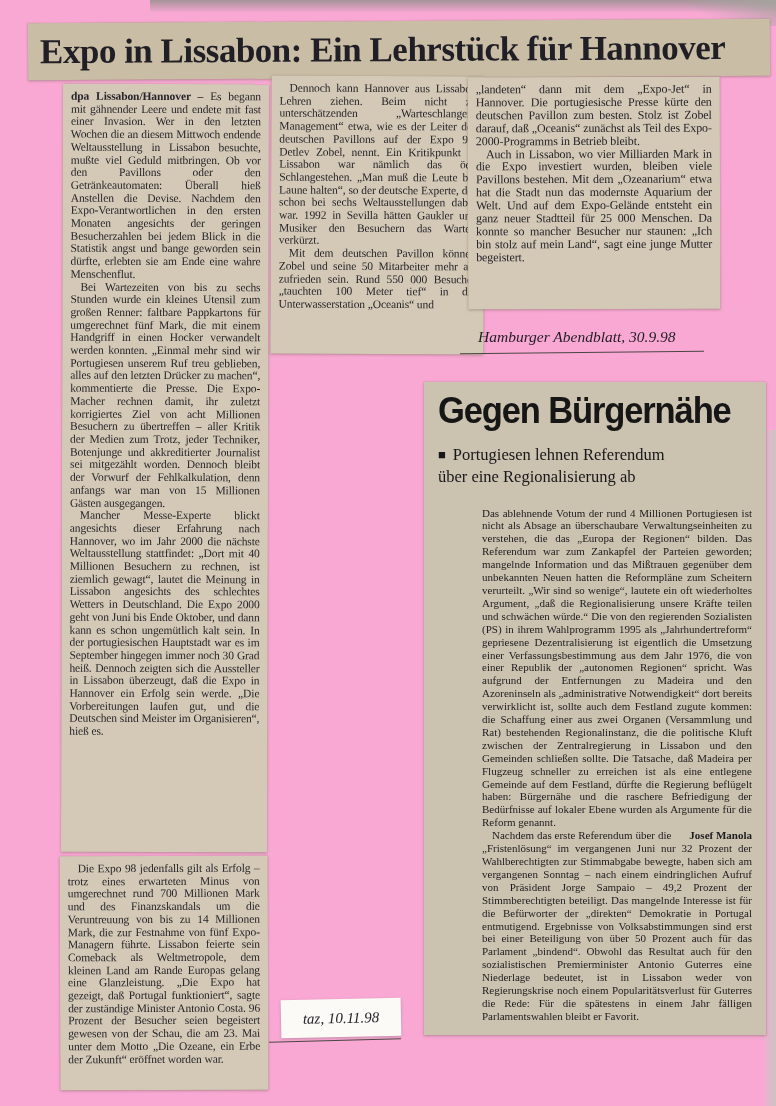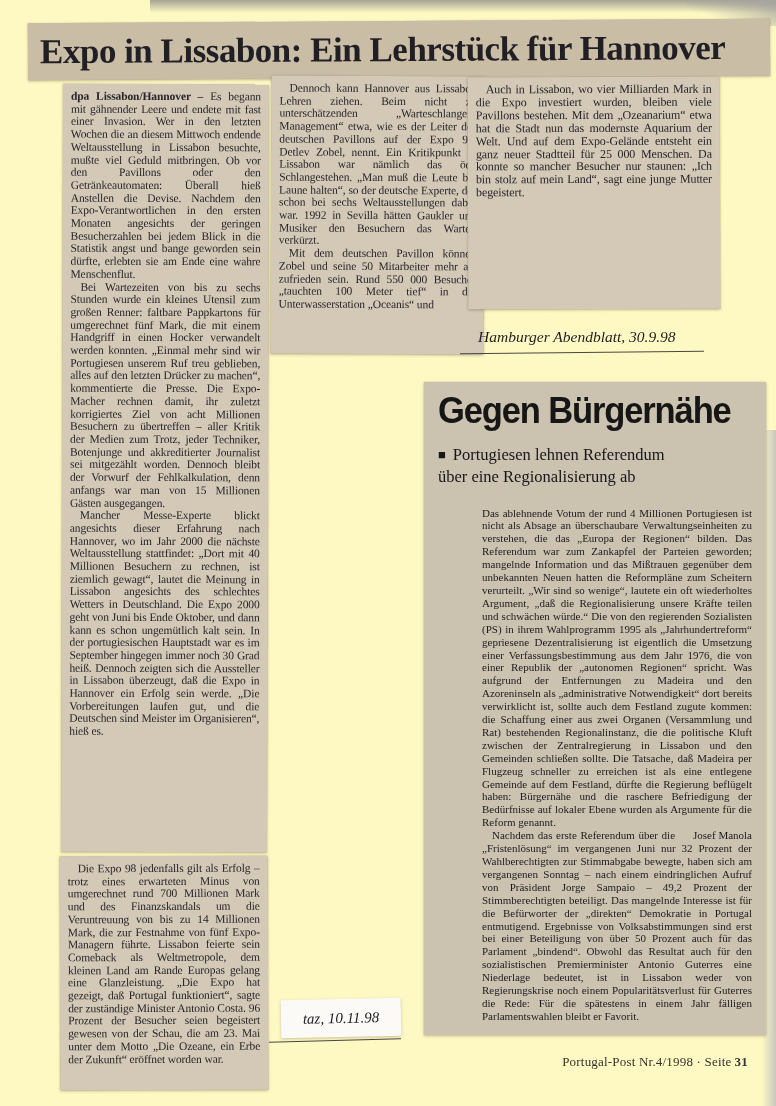--- a/index.html
+++ b/index.html
@@ -4,21 +4,21 @@
 <style>
   html,body{margin:0;padding:0;}
   body{
     width:776px;height:1106px;
     background:#e9e7e2;
     font-family:"Liberation Serif", serif;
     position:relative;overflow:hidden;
   }
   .page{
     position:absolute;left:0;top:0;width:776px;height:1106px;
-    background:#fef9c3;
+    background:#f9a8d4;
   }
   
   .edge-top{position:absolute;left:150px;top:0;width:626px;height:13px;
     background:linear-gradient(#8f8d88,rgba(160,158,152,0));opacity:.8;}
   .edge-right{position:absolute;right:0;top:430px;width:14px;height:676px;
     background:linear-gradient(to left,#c9c6c0,rgba(205,202,196,0));}
   .edge-corner{position:absolute;right:0;top:0;width:90px;height:26px;
     background:linear-gradient(200deg,#a5a39e,rgba(170,168,162,0) 70%);}
 
   .clip{
@@ -74,21 +74,21 @@
     font-family:"Liberation Sans",sans-serif;
     font-weight:bold;font-size:36px;letter-spacing:-1.2px;
     color:#161616;transform:scaleX(.96);transform-origin:left;
     white-space:nowrap;
   }
   .gb-sub{width:256px;font-size:16.5px;line-height:1.32;color:#17161a;margin-bottom:19px;}
   .gb-sub .sq{font-size:13px;margin-right:7px;position:relative;top:-1px;}
   .gb-body{font-size:11px;line-height:12.9px;text-align:justify;color:#1c1b1e;hyphens:auto;margin-left:44px;-webkit-hyphens:auto;}
   .gb-body p{margin:0;}
   .gb-body p.indent{text-indent:10px;}
-  .gb-body .author{font-weight:normal;float:right;padding-left:8px;}
+  .gb-body .author{font-weight:bold;float:right;padding-left:8px;}
 
   
   .footer{
     position:absolute;left:0;top:1054px;width:748px;
     text-align:right;font-size:13px;color:#35322f;letter-spacing:.2px;
   }
   .footer .pg{font-weight:bold;margin-left:3px;}
 </style>
 </head>
 <body>
@@ -112,20 +112,21 @@
   <div class="clip np-col col1b">
     <p class="indent">Die Expo 98 jedenfalls gilt als Erfolg – trotz eines erwarteten Minus von umgerechnet rund 700 Millionen Mark und des Finanzskandals um die Veruntreuung von bis zu 14 Millionen Mark, die zur Festnahme von fünf Expo-Managern führte. Lissabon feierte sein Comeback als Weltmetropole, dem kleinen Land am Rande Europas gelang eine Glanzleistung. „Die Expo hat gezeigt, daß Portugal funktioniert“, sagte der zuständige Minister Antonio Costa. 96 Prozent der Besucher seien begeistert gewesen von der Schau, die am 23. Mai unter dem Motto „Die Ozeane, ein Erbe der Zukunft“ eröffnet worden war.</p>
   </div>
 
   <div class="clip np-col col2">
     <p class="indent">Dennoch kann Hannover aus Lissabon Lehren ziehen. Beim nicht zu unterschätzenden „Warteschlangen-Management“ etwa, wie es der Leiter des deutschen Pavillons auf der Expo 98, Detlev Zobel, nennt. Ein Kritikpunkt in Lissabon war nämlich das öde Schlangestehen. „Man muß die Leute bei Laune halten“, so der deutsche Experte, der schon bei sechs Weltausstellungen dabei war. 1992 in Sevilla hätten Gaukler und Musiker den Besuchern das Warten verkürzt.</p>
     <p class="indent">Mit dem deutschen Pavillon können Zobel und seine 50 Mitarbeiter mehr als zufrieden sein. Rund 550 000 Besucher „tauchten 100 Meter tief“ in die Unterwasserstation „Oceanis“ und</p>
   </div>
 
   <div class="clip np-col col3">
+    <p>„landeten“ dann mit dem „Expo-Jet“ in Hannover. Die portugiesische Presse kürte den deutschen Pavillon zum besten. Stolz ist Zobel darauf, daß „Oceanis“ zunächst als Teil des Expo-2000-Programms in Betrieb bleibt.</p>
     <p class="indent">Auch in Lissabon, wo vier Milliarden Mark in die Expo investiert wurden, bleiben viele Pavillons bestehen. Mit dem „Ozeanarium“ etwa hat die Stadt nun das modernste Aquarium der Welt. Und auf dem Expo-Gelände entsteht ein ganz neuer Stadtteil für 25 000 Menschen. Da konnte so mancher Besucher nur staunen: „Ich bin stolz auf mein Land“, sagt eine junge Mutter begeistert.</p>
   </div>
 
   <div class="attr attr1">Hamburger Abendblatt, 30.9.98</div>
   <div class="rule rule1"></div>
 
   <div class="clip gb">
     <h2>Gegen Bürgernähe</h2>
     <div class="gb-sub">
       <span class="sq">■</span><span>Portugiesen lehnen Referendum über eine Regionalisierung ab</span>
@@ -134,17 +135,14 @@
       <p>Das ablehnende Votum der rund 4 Millionen Portugiesen ist nicht als Absage an überschaubare Verwaltungseinheiten zu verstehen, die das „Europa der Regionen“ bilden. Das Referendum war zum Zankapfel der Parteien geworden; mangelnde Information und das Mißtrauen gegenüber dem unbekannten Neuen hatten die Reformpläne zum Scheitern verurteilt. „Wir sind so wenige“, lautete ein oft wiederholtes Argument, „daß die Regionalisierung unsere Kräfte teilen und schwächen würde.“ Die von den regierenden Sozialisten (PS) in ihrem Wahlprogramm 1995 als „Jahrhundertreform“ gepriesene Dezentralisierung ist eigentlich die Umsetzung einer Verfassungsbestimmung aus dem Jahr 1976, die von einer Republik der „autonomen Regionen“ spricht. Was aufgrund der Entfernungen zu Madeira und den Azoreninseln als „administrative Notwendigkeit“ dort bereits verwirklicht ist, sollte auch dem Festland zugute kommen: die Schaffung einer aus zwei Organen (Versammlung und Rat) bestehenden Regionalinstanz, die die politische Kluft zwischen der Zentralregierung in Lissabon und den Gemeinden schließen sollte. Die Tatsache, daß Madeira per Flugzeug schneller zu erreichen ist als eine entlegene Gemeinde auf dem Festland, dürfte die Regierung beflügelt haben: Bürgernähe und die raschere Befriedigung der Bedürfnisse auf lokaler Ebene wurden als Argumente für die Reform genannt.</p>
       <p class="indent"><span class="author">Josef Manola</span><span>Nachdem das erste Referendum über die „Fristenlösung“ im vergangenen Juni nur 32 Prozent der Wahlberechtigten zur Stimmabgabe bewegte, haben sich am vergangenen Sonntag – nach einem eindringlichen Aufruf von Präsident Jorge Sampaio – 49,2 Prozent der Stimmberechtigten beteiligt. Das mangelnde Interesse ist für die Befürworter der „direkten“ Demokratie in Portugal entmutigend. Ergebnisse von Volksabstimmungen sind erst bei einer Beteiligung von über 50 Prozent auch für das Parlament „bindend“. Obwohl das Resultat auch für den sozialistischen Premierminister Antonio Guterres eine Niederlage bedeutet, ist in Lissabon weder von Regierungskrise noch einem Popularitätsverlust für Guterres die Rede: Für die spätestens in einem Jahr fälligen Parlamentswahlen bleibt er Favorit.</span></p>
     </div>
   </div>
 
   <div class="taz-label">
     <span>taz, 10.11.98</span>
   </div>
   <div class="rule rule2"></div>
 
-  <div class="footer">
-    <span>Portugal-Post Nr.4/1998 · Seite</span><span class="pg">31</span>
-  </div>
 
 </div>
 
 </body></html>

